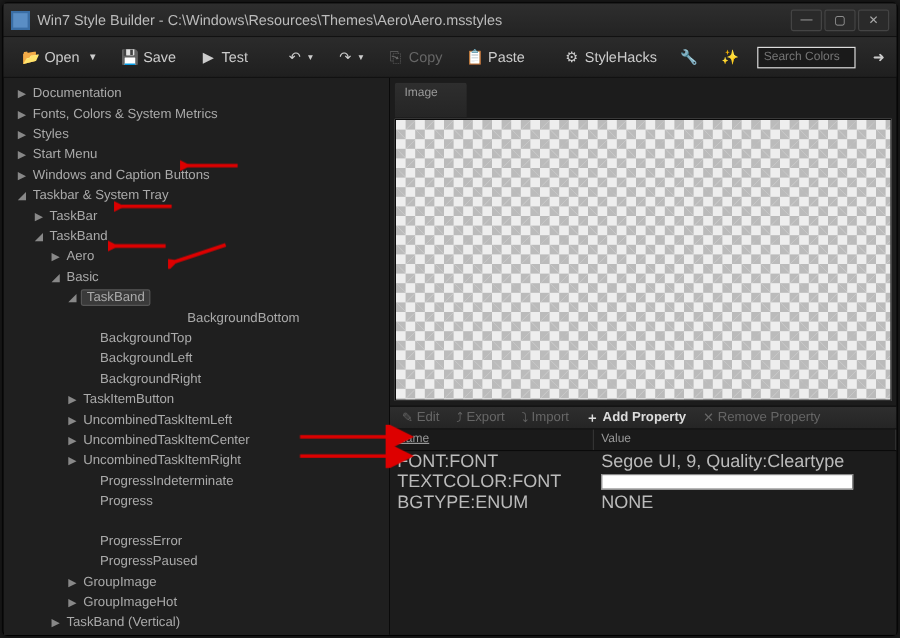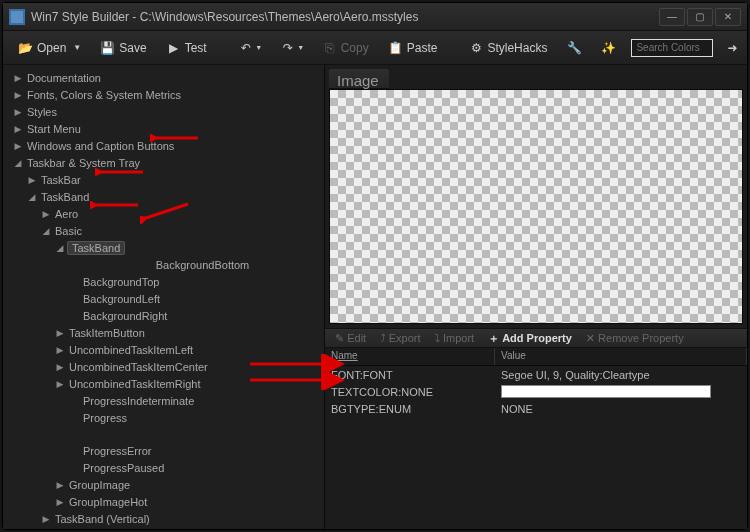--- a/index.html
+++ b/index.html
@@ -17,38 +17,38 @@
 .sep { width: 1px; height: 20px; background: #3a3a3a; margin: 0 4px; }
 .spacer { flex: 1; }
 .search { width: 82px; height: 18px; background: #1a1a1a; border: 1px solid #ddd; color: #bbb; font-size: 10px; padding: 0 4px; }
 .content { flex: 1; display: flex; overflow: hidden; }
 .tree-pane { width: 322px; background: #1f1f1f; border-right: 1px solid #0a0a0a; overflow-y: auto; padding: 4px 0 4px 10px; position: relative; }
 .tree-node { display: flex; align-items: center; height: 17px; color: #aaa; font-size: 11px; cursor: pointer; white-space: nowrap; }
 .tree-node .exp { width: 10px; text-align: center; color: #888; font-size: 9px; margin-right: 2px; }
 .tree-node.sel .label { background: #3a3a3a; border: 1px solid #555; border-radius: 2px; padding: 0 4px; }
 .tree-node .label { padding: 0 2px; }
 .right-pane { flex: 1; display: flex; flex-direction: column; background: #1c1c1c; }
-.img-header { height: 20px; background: linear-gradient(#2e2e2e,#252525); border-bottom: 1px solid #111; color: #999; font-size: 15px; padding: 3px 8px; width: 60px; margin: 4px 0 0 4px; border-radius: 2px 2px 0 0; }
+.img-header { height: 30px; background: linear-gradient(#2e2e2e,#252525); border-bottom: 1px solid #111; color: #999; font-size: 10px; padding: 3px 8px; width: 60px; margin: 4px 0 0 4px; border-radius: 2px 2px 0 0; }
 .img-preview { margin: 0 4px 4px 4px; height: 235px; border: 1px solid #0a0a0a; background-image:
   linear-gradient(45deg,#bbb 25%,transparent 25%),
   linear-gradient(-45deg,#bbb 25%,transparent 25%),
   linear-gradient(45deg,transparent 75%,#bbb 75%),
   linear-gradient(-45deg,transparent 75%,#bbb 75%);
   background-size: 16px 16px;
   background-position: 0 0,0 8px,8px -8px,-8px 0;
   background-color: #eee; }
 .prop-toolbar { height: 20px; background: linear-gradient(#2e2e2e,#252525); border-top: 1px solid #111; border-bottom: 1px solid #111; display: flex; align-items: center; padding: 0 4px; gap: 2px; font-size: 11px; }
 .prop-toolbar .pbtn { color: #666; padding: 2px 6px; cursor: pointer; display: flex; align-items: center; gap: 3px; }
 .prop-toolbar .pbtn.active { color: #ddd; font-weight: bold; }
 .prop-header { height: 18px; background: #1a1a1a; display: flex; border-bottom: 1px solid #0a0a0a; }
 .prop-header div { color: #999; font-size: 10px; padding: 2px 6px; border-right: 1px solid #333; }
 .prop-header .col-name { width: 170px; text-decoration: underline; }
 .prop-header .col-value { flex: 1; }
 .prop-rows { flex: 1; background: #1c1c1c; }
-.prop-row { display: flex; height: 17px; align-items: center; font-size: 11px; }
+.prop-row { display: flex; height: 17px; align-items: center; font-size: 15px; }
 .prop-row .pname { width: 170px; padding-left: 6px; color: #bbb; }
 .prop-row .pvalue { flex: 1; padding-left: 6px; color: #bbb; }
 .swatch { width: 210px; height: 13px; background: #fff; border: 1px solid #888; }
 .arrow { position: absolute; pointer-events: none; }
 
 .tree-pane::-webkit-scrollbar { width: 14px; }
 .tree-pane::-webkit-scrollbar-track { background: #222; }
 .tree-pane::-webkit-scrollbar-thumb { background: #444; border: 1px solid #222; }
 </style>
 </head>
@@ -257,21 +257,21 @@
       <div class="prop-header">
         <div class="col-name">Name</div>
         <div class="col-value">Value</div>
       </div>
       <div class="prop-rows" id="proprows">
           <div class="prop-row">
             <div class="pname">FONT:FONT</div>
             <div class="pvalue">Segoe UI, 9, Quality:Cleartype</div>
           </div>
           <div class="prop-row">
-            <div class="pname">TEXTCOLOR:NONE</div>
+            <div class="pname">TEXTCOLOR:FONT</div>
             <div class="pvalue">
               <div class="swatch" style="background: rgb(255, 255, 255);"></div>
             </div>
           </div>
           <div class="prop-row">
             <div class="pname">BGTYPE:ENUM</div>
             <div class="pvalue">NONE</div>
           </div>
         </div>
     </div>

